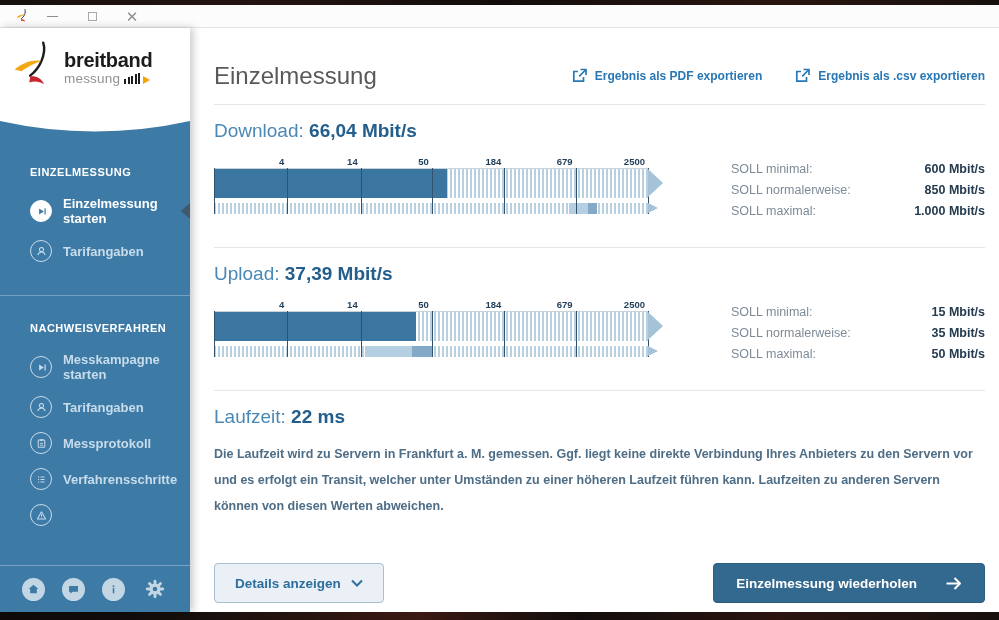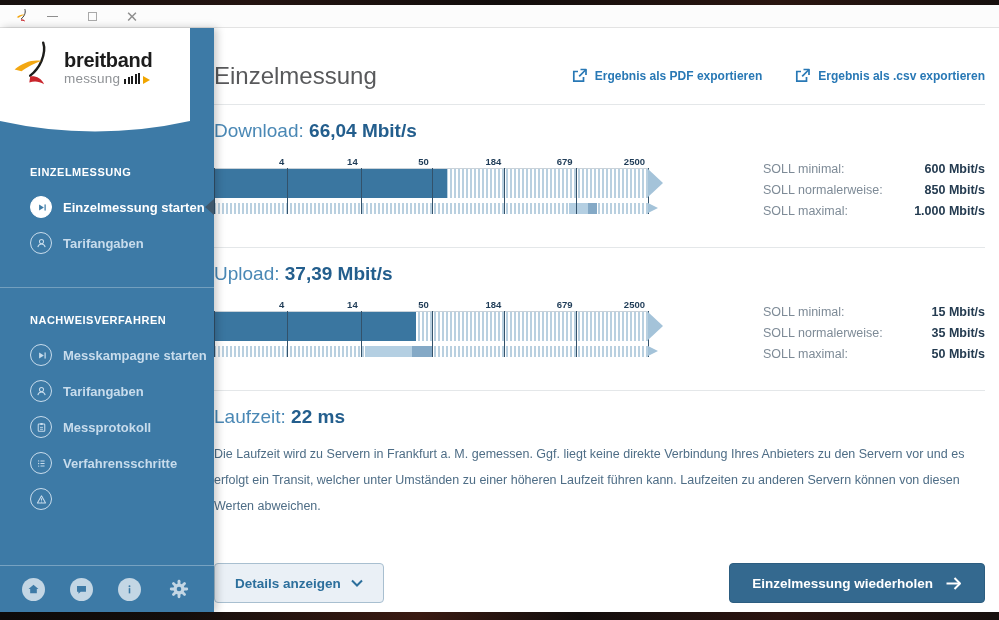--- a/index.html
+++ b/index.html
@@ -21,21 +21,21 @@
   .win-btn { width:26px; height:18px; display:flex; align-items:center; justify-content:center; color:#8f8f8f; cursor:pointer; }
   .win-min { width:11px; height:0; border-top:1.6px solid #8f8f8f; }
   .win-max { width:9px; height:9px; border:1.4px solid #a9a9a9; }
   .win-close { font-size:15px; line-height:1; color:#8f8f8f; }
 
   
   .app { position:absolute; top:28px; bottom:8px; left:0; right:0; background:#fff; }
   .topband { position:absolute; top:0; left:0; right:0; height:12px; background:#3d7aa6; }
 
   
-  .sidebar { position:absolute; top:0; bottom:0; left:0; width:214px; background:#3d7aa6;
+  .sidebar { position:absolute; top:0; bottom:0; left:0; width:190px; background:#3d7aa6;
     box-shadow:3px 0 8px rgba(0,0,0,.22); z-index:5; }
   .logo-panel { position:relative; width:190px; height:88px; background:#fff; }
   .logo-curve { position:absolute; top:88px; left:0; width:190px; height:26px; display:block; }
   .logo-inner { display:flex; align-items:center; padding:12px 0 0 12px; }
   .logo-swoosh { width:52px; height:54px; }
   .logo-text { margin-left:0; }
   .logo-line1 { font-size:20px; font-weight:800; color:#1c1c1c; letter-spacing:-.3px; }
   .logo-line2 { display:flex; align-items:flex-end; gap:2px; margin-top:-1px; }
   .logo-line2 .word { font-size:13.5px; color:#8f9296; letter-spacing:.2px; }
   .logo-bars { display:flex; align-items:flex-end; gap:1.5px; margin:0 1px 2px 2px; }
@@ -43,21 +43,21 @@
   .logo-arrow { width:0; height:0; border-left:7px solid #f0a500; border-top:4.5px solid transparent;
     border-bottom:4.5px solid transparent; margin-bottom:2px; }
 
   .nav { padding-top:50px; }
   .nav-header { padding:0 10px 11px 30px; font-size:11px; font-weight:700; color:#fff; letter-spacing:.5px; }
   .nav-item { position:relative; display:flex; align-items:center; gap:11px; padding:7px 0 7px 30px;
     color:#c8dcec; font-size:13px; font-weight:700; cursor:pointer; }
   .nav-item .circ { flex:none; width:22px; height:22px; border-radius:50%; border:1.5px solid currentColor;
     display:flex; align-items:center; justify-content:center; }
   .nav-item .circ svg { width:15px; height:15px; display:block; }
-  .nav-item.active { color:#fff;text-align:right; }
+  .nav-item.active { color:#fff; }
   .nav-item.active .circ { background:#fff; border-color:#fff; color:#3d7aa6; }
   .nav-item.active::after { content:''; position:absolute; right:0; top:50%; margin-top:-8px;
     border-top:8px solid transparent; border-bottom:8px solid transparent; border-right:9px solid #40586c; }
   .nav-section.second { margin-top:26px; padding-top:26px; border-top:1px solid rgba(255,255,255,.28); }
 
   .side-footer { position:absolute; bottom:0; left:0; right:0; height:47px;
     border-top:1px solid rgba(255,255,255,.30); display:flex; align-items:center; justify-content:space-between;
     padding:0 22px; }
   .fio { width:23px; height:23px; border-radius:50%; background:#c3d6e4; color:#3d7aa6;
     display:flex; align-items:center; justify-content:center; cursor:pointer; }
@@ -96,33 +96,33 @@
   .gseg.dark { background:#84a9c6; }
   .gtick { position:absolute; top:12px; bottom:0; width:1px; background:#33526b; }
   .garrow { position:absolute; left:100%; top:13px; width:0; height:0;
     border-left:15px solid #a4c3d9; border-top:14.5px solid transparent; border-bottom:14.5px solid transparent; }
   .garrow-sub { position:absolute; left:100%; top:47px; width:0; height:0;
     border-left:10px solid #a4c3d9; border-top:5.5px solid transparent; border-bottom:5.5px solid transparent; }
 
   
   .soll { margin-left:auto; width:254px; margin-top:2px; }
   .soll-row { display:flex; justify-content:space-between; align-items:baseline; padding:3.5px 0; }
-  .soll-label { font-size:12.5px; color:#7e8b97;margin-left:32px; }
+  .soll-label { font-size:12.5px; color:#7e8b97; }
   .soll-value { font-size:12.5px; font-weight:700; color:#243b50; }
 
   
-  .laufzeit-desc { margin-top:13px; font-size:12.5px; line-height:26px; color:#4e6d86; max-width:772px; }
+  .laufzeit-desc { margin-top:13px; font-size:12.5px; line-height:26px; color:#4e6d86; max-width:772px;font-weight:bold; }
 
   
   .actions { display:flex; justify-content:space-between; align-items:center; margin-top:44px; }
   .btn-details { display:flex; align-items:center; gap:10px; height:40px; padding:0 20px;
     background:#eaf0f6; border:1px solid #a8bfd0; border-radius:4px; color:#2c6f9c;
     font-size:13.5px; font-weight:700; cursor:pointer; }
   .btn-details svg { width:12px; height:8px; }
-  .btn-repeat { display:flex; align-items:center; gap:12px; height:40px; padding:8px 22px;
+  .btn-repeat { display:flex; align-items:center; gap:28px; height:40px; padding:8px 22px;
     background:#34698f; border:1px solid #2c5d80; border-radius:4px; color:#fff;
     font-size:13.5px; font-weight:700; cursor:pointer; }
   .btn-repeat svg { width:17px; height:15px; }
 </style>
 </head>
 <body>
 
 <div class="screen">
   <div class="strip-top"></div>
 

